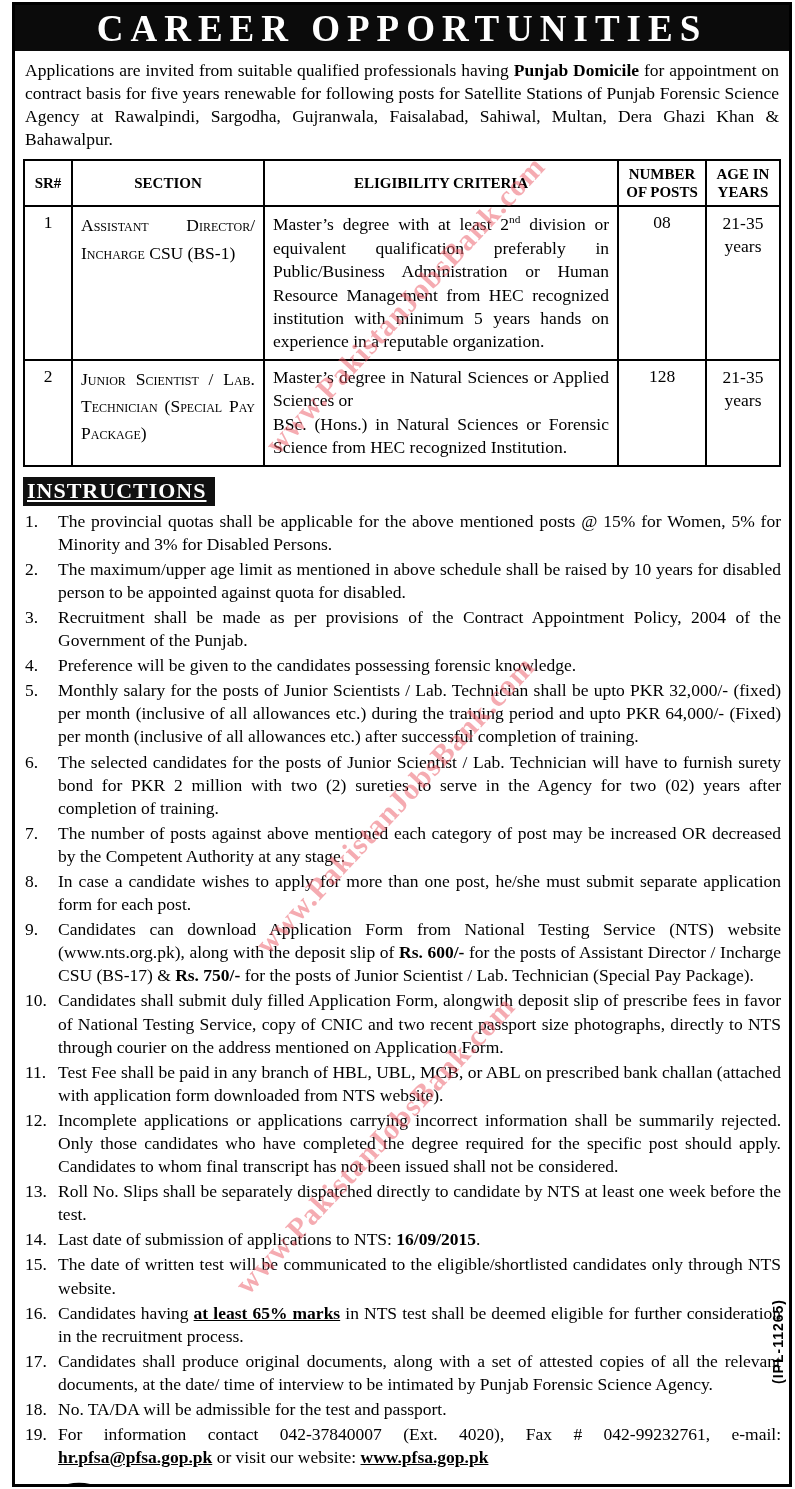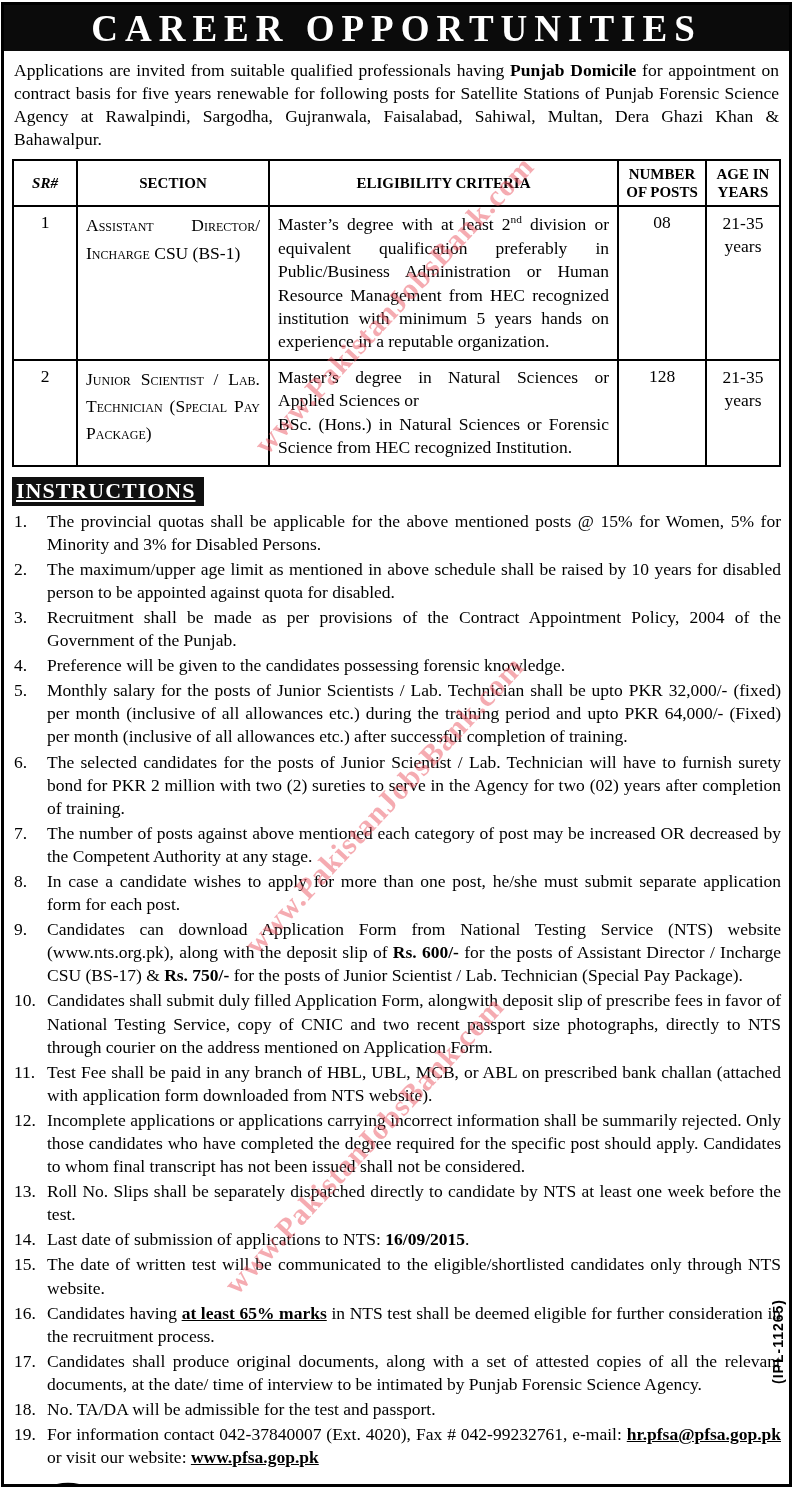--- a/index.html
+++ b/index.html
@@ -1,21 +1,21 @@
 <!DOCTYPE html>
 <html><head>
 <meta charset="utf-8">
 <style>
   * { margin:0; padding:0; box-sizing:border-box; }
   html,body { background:#ffffff; }
   body {
     width:795px; height:1489px; overflow:hidden;
     font-family:"Liberation Serif", serif; color:#000;
   }
-  .page { position:relative; width:795px; height:1489px; background:#fff; padding:2px 3px 2px 1px; }
+  .page { position:relative; width:795px; height:1489px; background:#fff; padding:2px 3px 2px 12px; }
   .ad-border {
     position:relative; width:100%; height:100%;
     border:3px solid #000; background:#fff; overflow:hidden;
   }
   .ad-header {
     background:#0b0b0b; height:46px; display:flex; align-items:center; justify-content:center;
   }
   .ad-header span {
     color:#fff; font-weight:bold; font-size:37px; letter-spacing:7px; white-space:nowrap;
     font-family:"Liberation Serif", serif;
@@ -26,21 +26,21 @@
   table.posts-table {
     border-collapse:collapse; margin:4px 8px 0 8px; width:calc(100% - 16px);
   }
   table.posts-table th, table.posts-table td { border:2px solid #000; }
   table.posts-table th {
     font-size:15px; font-weight:bold; text-align:center; vertical-align:middle;
     padding:4px 2px; line-height:1.2;
   }
   table.posts-table td { font-size:17.5px; vertical-align:top; padding:5px 8px; }
   td.c { text-align:center; }
-  .col-sr { width:64px;font-style:italic; } .col-section { width:192px; } .col-elig { width:auto; }
+  .col-sr { width:48px; } .col-section { width:192px; } .col-elig { width:auto; }
   .col-posts { width:88px; } .col-age { width:74px; }
   td.section-cell { font-variant:small-caps; font-size:19px; line-height:1.55; text-align:justify; }
   td.elig-cell { text-align:justify; line-height:1.34; }
   td.age-cell { text-align:center; line-height:1.3; }
   .instr-label {
     display:inline-block; margin:10px 0 3px 8px; background:#101010; color:#fff;
     font-weight:bold; font-size:22px; letter-spacing:1px; padding:1px 8px 2px 4px;
     text-decoration:underline;
   }
   ol.instr-list { list-style:none; counter-reset:n; margin:1px 8px 0 10px; }

